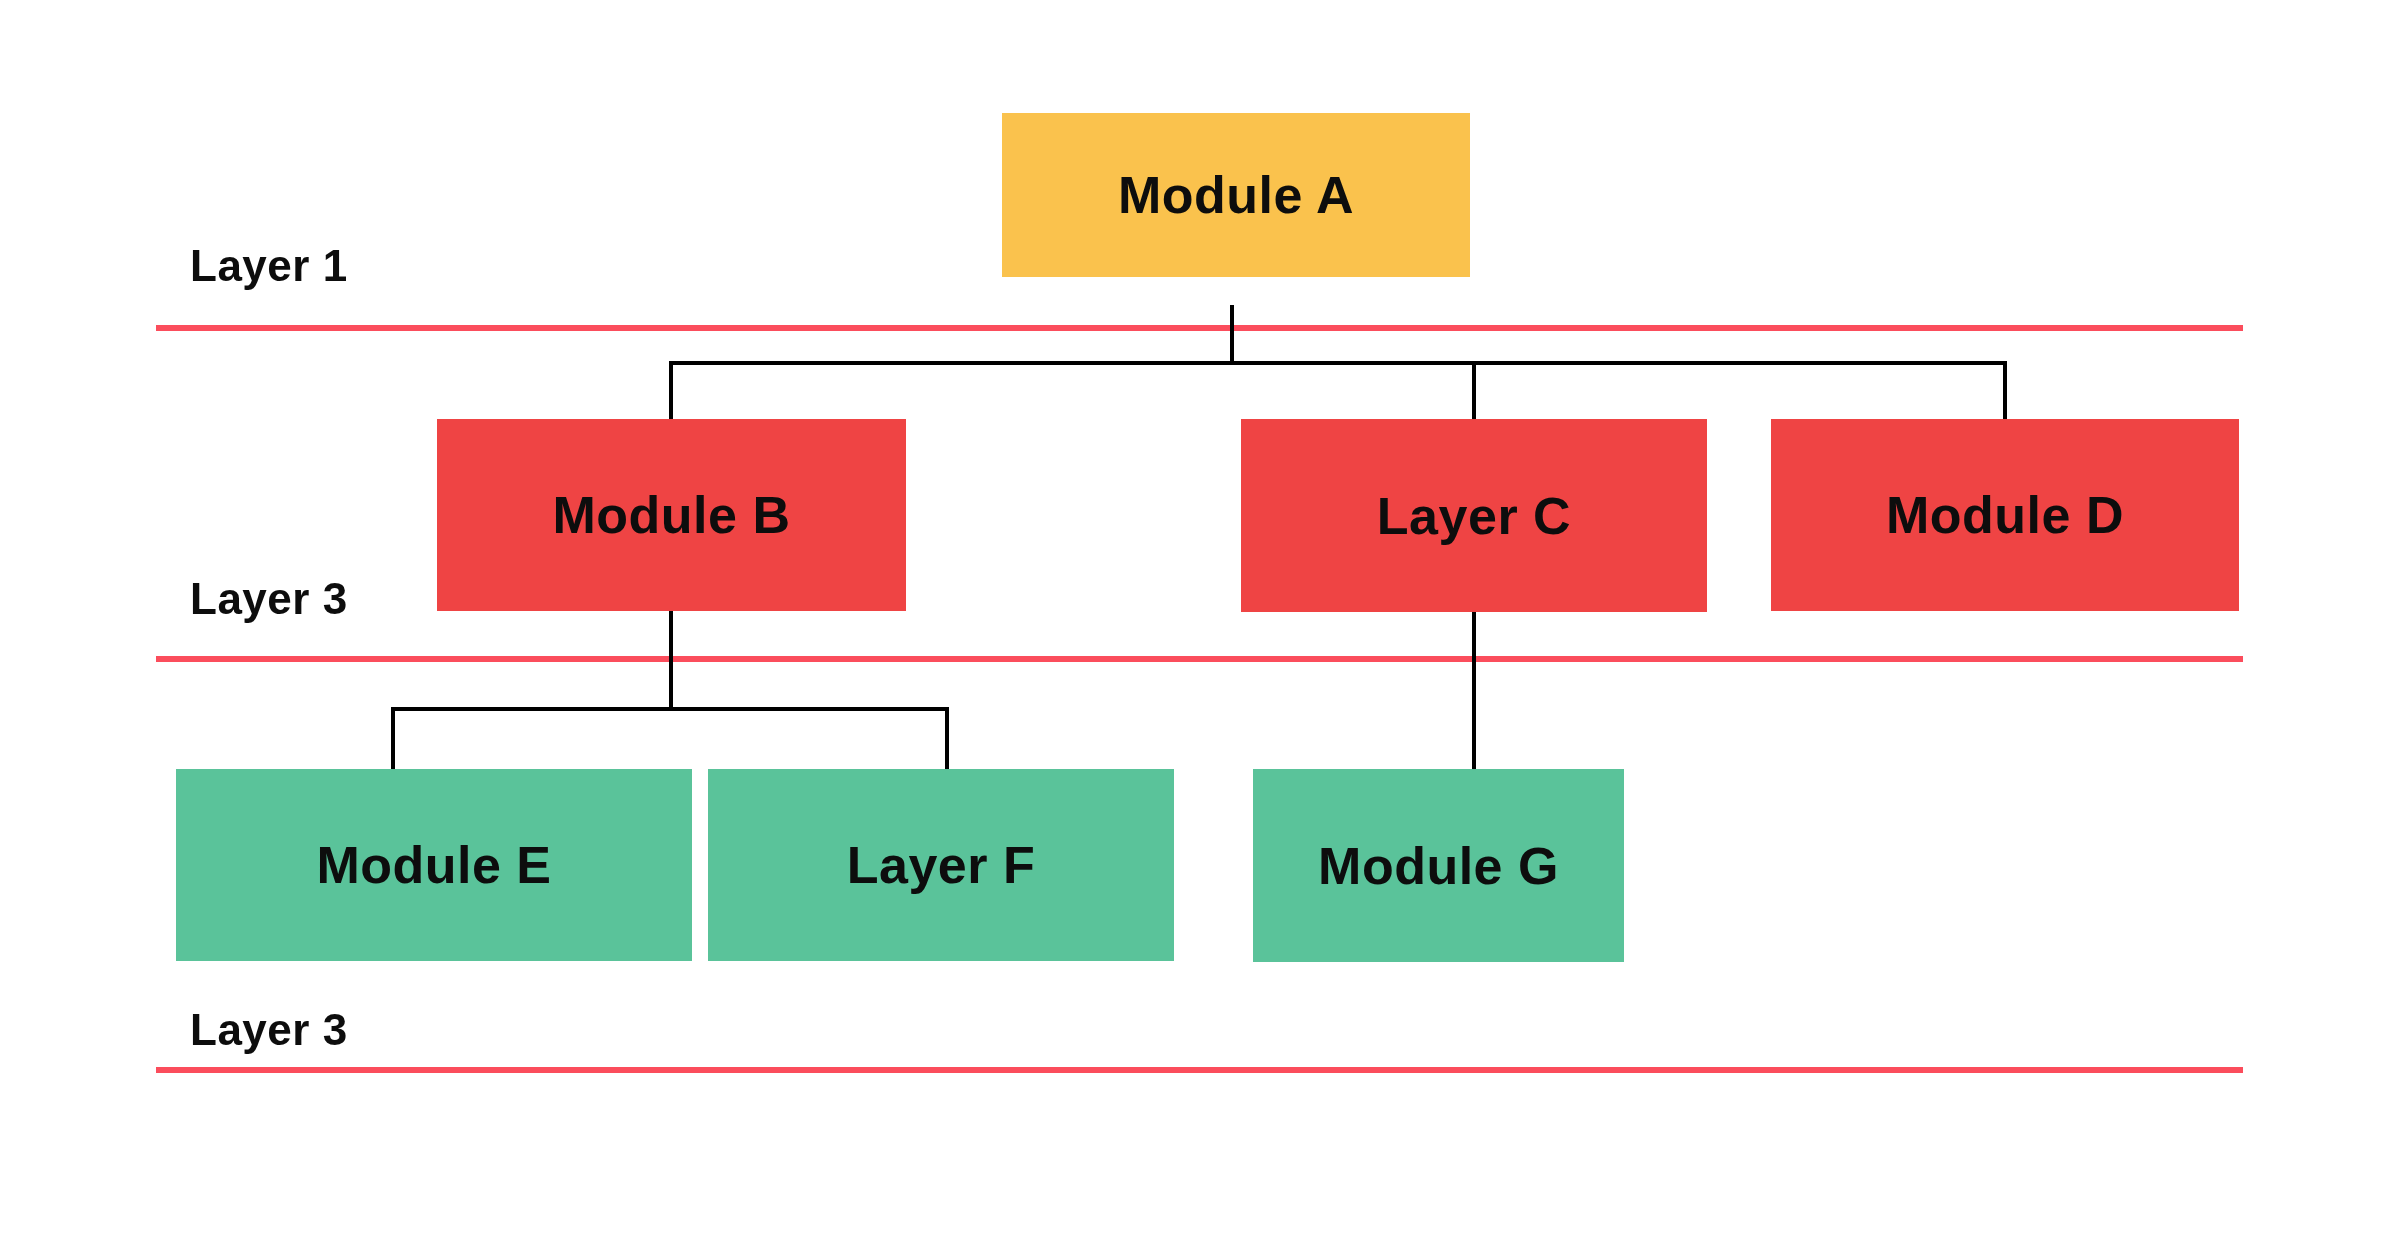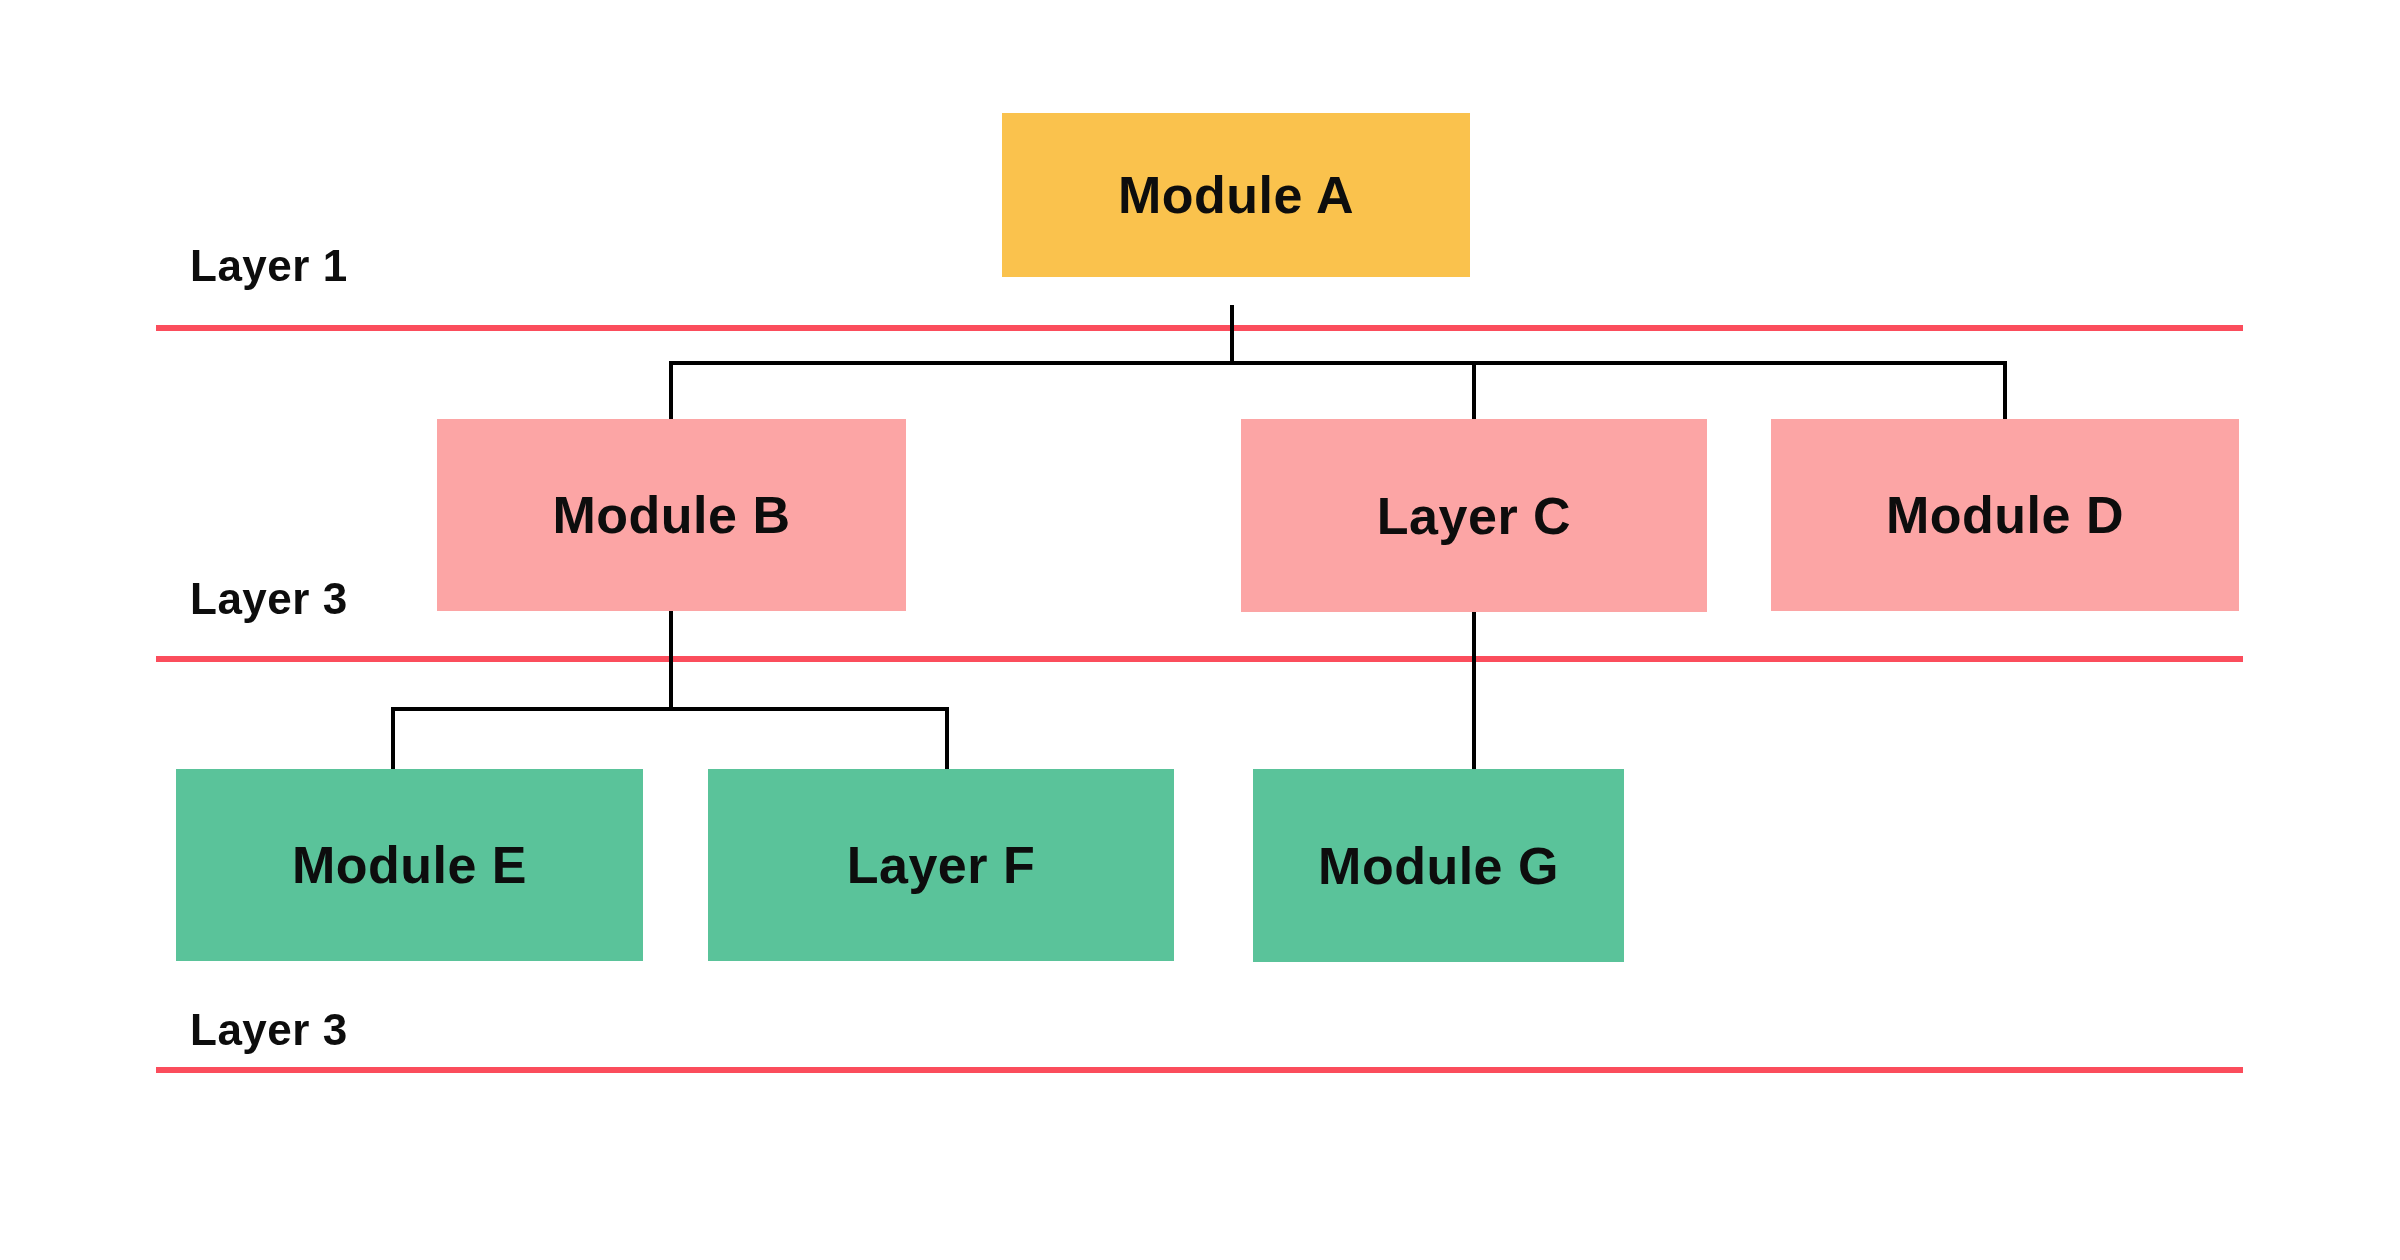--- a/index.html
+++ b/index.html
@@ -19,21 +19,21 @@
     position: absolute;
     display: flex;
     align-items: center;
     justify-content: center;
     font-size: 52px;
     font-weight: 600;
     letter-spacing: 0.5px;
     color: #0d0d0d;
   }
   .fill-root  { background: #FAC24D; }
-  .fill-mid   { background: #fca5a5; }
+  .fill-mid   { background: #ef4444; }
   .fill-leaf  { background: #5AC39A; }
   .layer-label {
     position: absolute;
     left: 190px;
     font-size: 44px;
     font-weight: 600;
     letter-spacing: 0.5px;
     color: #0d0d0d;
     white-space: nowrap;
   }
@@ -84,21 +84,21 @@
   <div class="module-box fill-mid" style="left: 437px; top: 419px; width: 469px; height: 192px;">
     <span>Module B</span>
   </div>
   <div class="module-box fill-mid" style="left: 1241px; top: 419px; width: 466px; height: 193px;">
     <span>Layer C</span>
   </div>
   <div class="module-box fill-mid" style="left: 1771px; top: 419px; width: 468px; height: 192px;">
     <span>Module D</span>
   </div>
 
-  <div class="module-box fill-leaf" style="left: 176px; top: 769px; width: 467px; height: 192px;">
+  <div class="module-box fill-leaf" style="left: 176px; top: 769px; width: 516px; height: 192px;">
     <span>Module E</span>
   </div>
   <div class="module-box fill-leaf" style="left: 708px; top: 769px; width: 466px; height: 192px;">
     <span>Layer F</span>
   </div>
   <div class="module-box fill-leaf" style="left: 1240px; top: 769px; width: 371px; height: 193px; margin-left: 13px;">
     <span>Module G</span>
   </div>
 
 </div>

